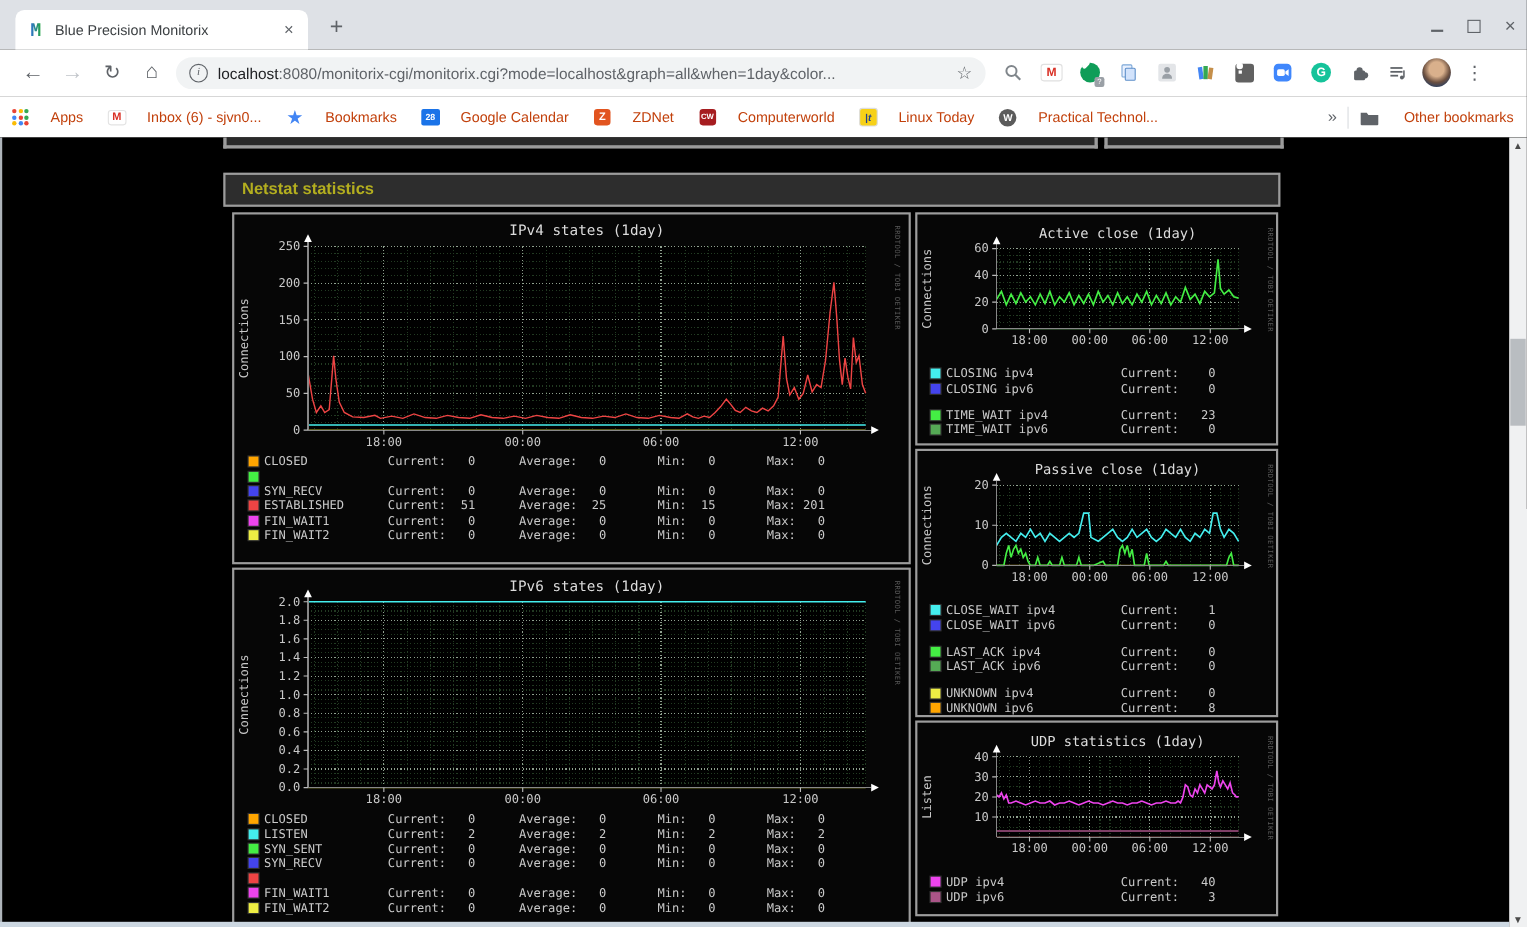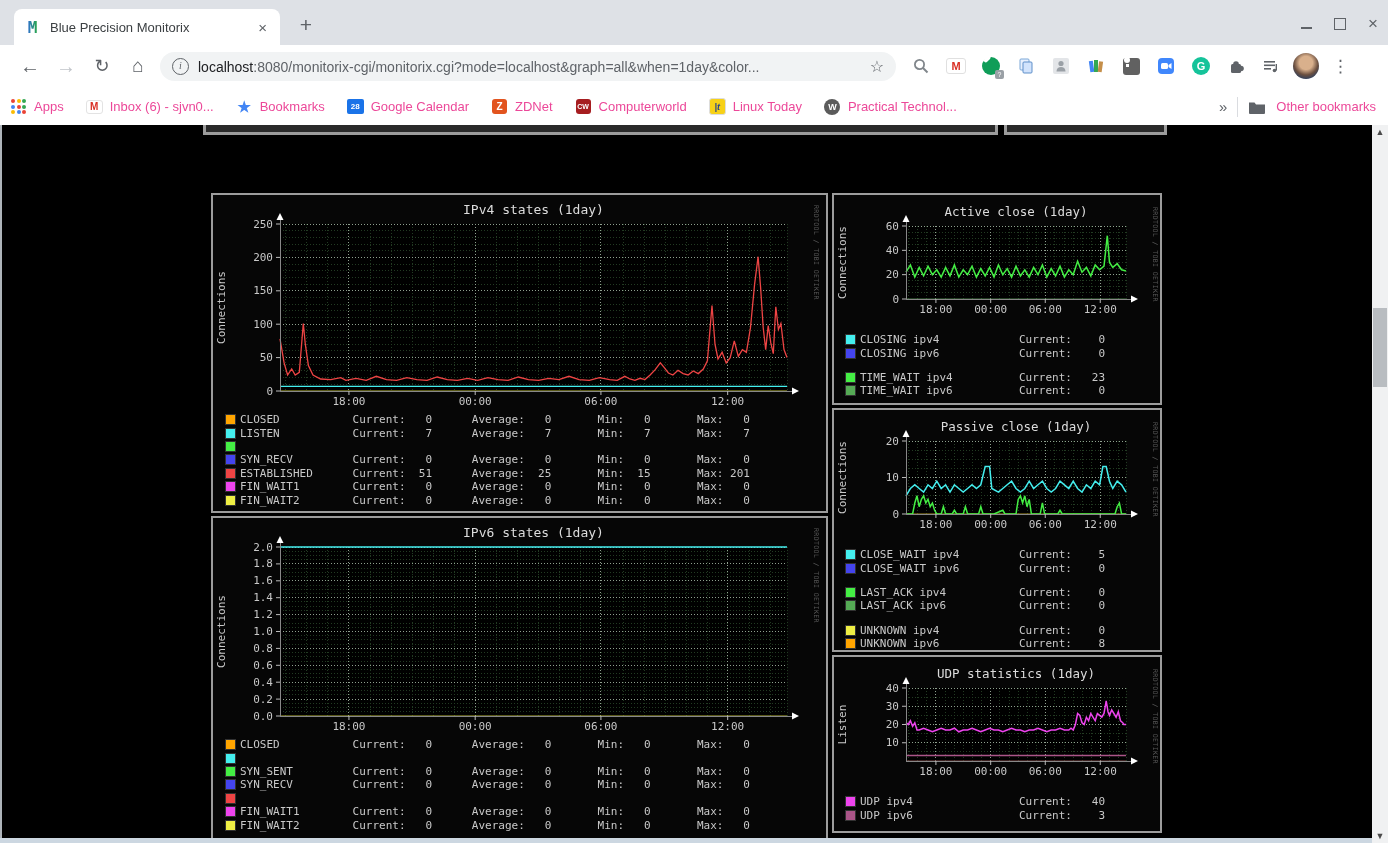--- a/index.html
+++ b/index.html
@@ -42,21 +42,21 @@
   .sq{display:flex;align-items:center;justify-content:center;font-weight:bold;border-radius:3px;}
   .avatar{width:26px;height:26px;border-radius:50%;
     background:radial-gradient(circle at 50% 38%, #d9b08c 0 32%, #8a6síź50 0, #6b4f3f 58%, #42526b 78%, #33415c 100%);
     background:radial-gradient(circle at 50% 38%, #d9b08c 0 32%, #6b4f3f 58%, #33415c 78%, #2b3950 100%);}
   .menu-dots{font-size:17px;color:#5f6368;padding:0 4px;}
 
   
   #bookmarks{position:absolute;left:0;top:88px;width:1388px;height:37px;background:#fff;
     display:flex;align-items:center;padding-left:10px;box-sizing:border-box;}
   .bm{display:flex;align-items:center;gap:7px;margin-right:22px;white-space:nowrap;}
-  .bm-label{font-size:13px;color:#ec4899;}
+  .bm-label{font-size:13px;color:#c2410c;margin-left:12px;}
   #bm-right{position:absolute;right:12px;top:0;height:37px;display:flex;align-items:center;gap:10px;}
   .overflow-chevrons{font-size:15px;color:#5f6368;}
   .bm-divider{width:1px;height:20px;background:#dadce0;}
 
   
   #page{position:absolute;left:0;top:125px;width:1388px;height:718px;background:#000;}
   #left-edge{position:absolute;left:0;top:0;width:2px;height:718px;background:#aeb4ba;}
   .sliver{position:absolute;top:0;height:10px;background:#2a2a2a;border:3px solid #9c9c9c;
     border-top:none;box-sizing:border-box;}
   #sliver-l{left:203px;width:795px;}
@@ -265,20 +265,23 @@
         <path d="M1 2.5 h5.5 l1.5 2 H17 v8.5 a1 1 0 0 1 -1 1 H2 a1 1 0 0 1 -1 -1 Z" fill="#5f6368"></path>
       </svg>
       <span class="bm-label">Other bookmarks</span>
     </div>
   </div>
 
   <div id="page">
     <div id="left-edge"></div>
     <div class="sliver" id="sliver-l"></div>
     <div class="sliver" id="sliver-r"></div>
+    <div id="section-header">
+      <span>Netstat statistics</span>
+    </div>
 
     <div class="panel panel-l" id="panel-ipv4">
       <div class="graph">
           <svg width="604" height="214">
             <rect x="65" y="25" width="507" height="167" fill="#000"></rect>
             <line x1="65" y1="185.32" x2="572" y2="185.32" stroke="#223A22" stroke-width="1" stroke-dasharray="1 2" shape-rendering="crispEdges"></line>
             <line x1="65" y1="178.64" x2="572" y2="178.64" stroke="#223A22" stroke-width="1" stroke-dasharray="1 2" shape-rendering="crispEdges"></line>
             <line x1="65" y1="171.96" x2="572" y2="171.96" stroke="#223A22" stroke-width="1" stroke-dasharray="1 2" shape-rendering="crispEdges"></line>
             <line x1="65" y1="165.28" x2="572" y2="165.28" stroke="#223A22" stroke-width="1" stroke-dasharray="1 2" shape-rendering="crispEdges"></line>
             <line x1="65" y1="151.92000000000002" x2="572" y2="151.92000000000002" stroke="#223A22" stroke-width="1" stroke-dasharray="1 2" shape-rendering="crispEdges"></line>
@@ -356,24 +359,20 @@
             <text x="512.681" y="206" text-anchor="middle" font-size="11" fill="#c8c8c8">12:00</text>
             <text x="318.5" y="15" text-anchor="middle" font-size="13" fill="#dcdcdc">IPv4 states  (1day)</text>
             <text x="10" y="108.5" text-anchor="middle" font-size="11" fill="#c8c8c8" transform="rotate(-90 10 108.5)">Connections</text>
             <text x="599" y="6" font-size="6.5" fill="#5a5a5a" letter-spacing="0.4" transform="rotate(90 599 6)">RRDTOOL / TOBI OETIKER</text>
           </svg>
         </div>
       <div class="legend">
           <div class="lg-row">
             <span class="lg-sw" style="background: rgb(255, 165, 0);"></span>
             <span class="lg-txt">CLOSED           Current:   0      Average:   0       Min:   0       Max:   0</span>
-          </div>
-          <div class="lg-row">
-            <span class="lg-sw" style="background: rgb(68, 238, 238);"></span>
-            <span class="lg-txt">LISTEN           Current:   7      Average:   7       Min:   7       Max:   7</span>
           </div>
           <div class="lg-row">
             <span class="lg-sw" style="background: rgb(68, 238, 68);"></span>
           </div>
           <div class="lg-row">
             <span class="lg-sw" style="background: rgb(68, 68, 238);"></span>
             <span class="lg-txt">SYN_RECV         Current:   0      Average:   0       Min:   0       Max:   0</span>
           </div>
           <div class="lg-row">
             <span class="lg-sw" style="background: rgb(238, 68, 68);"></span>
@@ -499,20 +498,21 @@
             <text x="599" y="6" font-size="6.5" fill="#5a5a5a" letter-spacing="0.4" transform="rotate(90 599 6)">RRDTOOL / TOBI OETIKER</text>
           </svg>
         </div>
       <div class="legend">
           <div class="lg-row">
             <span class="lg-sw" style="background: rgb(255, 165, 0);"></span>
             <span class="lg-txt">CLOSED           Current:   0      Average:   0       Min:   0       Max:   0</span>
           </div>
           <div class="lg-row">
             <span class="lg-sw" style="background: rgb(68, 238, 238);"></span>
+            <span class="lg-txt">LISTEN           Current:   2      Average:   2       Min:   2       Max:   2</span>
           </div>
           <div class="lg-row">
             <span class="lg-sw" style="background: rgb(68, 238, 68);"></span>
             <span class="lg-txt">SYN_SENT         Current:   0      Average:   0       Min:   0       Max:   0</span>
           </div>
           <div class="lg-row">
             <span class="lg-sw" style="background: rgb(68, 68, 238);"></span>
             <span class="lg-txt">SYN_RECV         Current:   0      Average:   0       Min:   0       Max:   0</span>
           </div>
           <div class="lg-row">
@@ -675,21 +675,21 @@
             <line x1="264.26" y1="98" x2="264.26" y2="102" stroke="#bbb" stroke-width="1"></line>
             <text x="264.26" y="112" text-anchor="middle" font-size="11" fill="#c8c8c8">12:00</text>
             <text x="180" y="15" text-anchor="middle" font-size="12.5" fill="#dcdcdc">Passive close  (1day)</text>
             <text x="10" y="61.5" text-anchor="middle" font-size="11" fill="#c8c8c8" transform="rotate(-90 10 61.5)">Connections</text>
             <text x="317" y="6" font-size="6.5" fill="#5a5a5a" letter-spacing="0.4" transform="rotate(90 317 6)">RRDTOOL / TOBI OETIKER</text>
           </svg>
         </div>
       <div class="legend">
           <div class="lg-row">
             <span class="lg-sw" style="background: rgb(68, 238, 238);"></span>
-            <span class="lg-txt">CLOSE_WAIT ipv4         Current:    5</span>
+            <span class="lg-txt">CLOSE_WAIT ipv4         Current:    1</span>
           </div>
           <div class="lg-row">
             <span class="lg-sw" style="background: rgb(68, 68, 238);"></span>
             <span class="lg-txt">CLOSE_WAIT ipv6         Current:    0</span>
           </div>
           <div class="lg-gap"></div>
           <div class="lg-row">
             <span class="lg-sw" style="background: rgb(68, 238, 68);"></span>
             <span class="lg-txt">LAST_ACK ipv4           Current:    0</span>
           </div>

